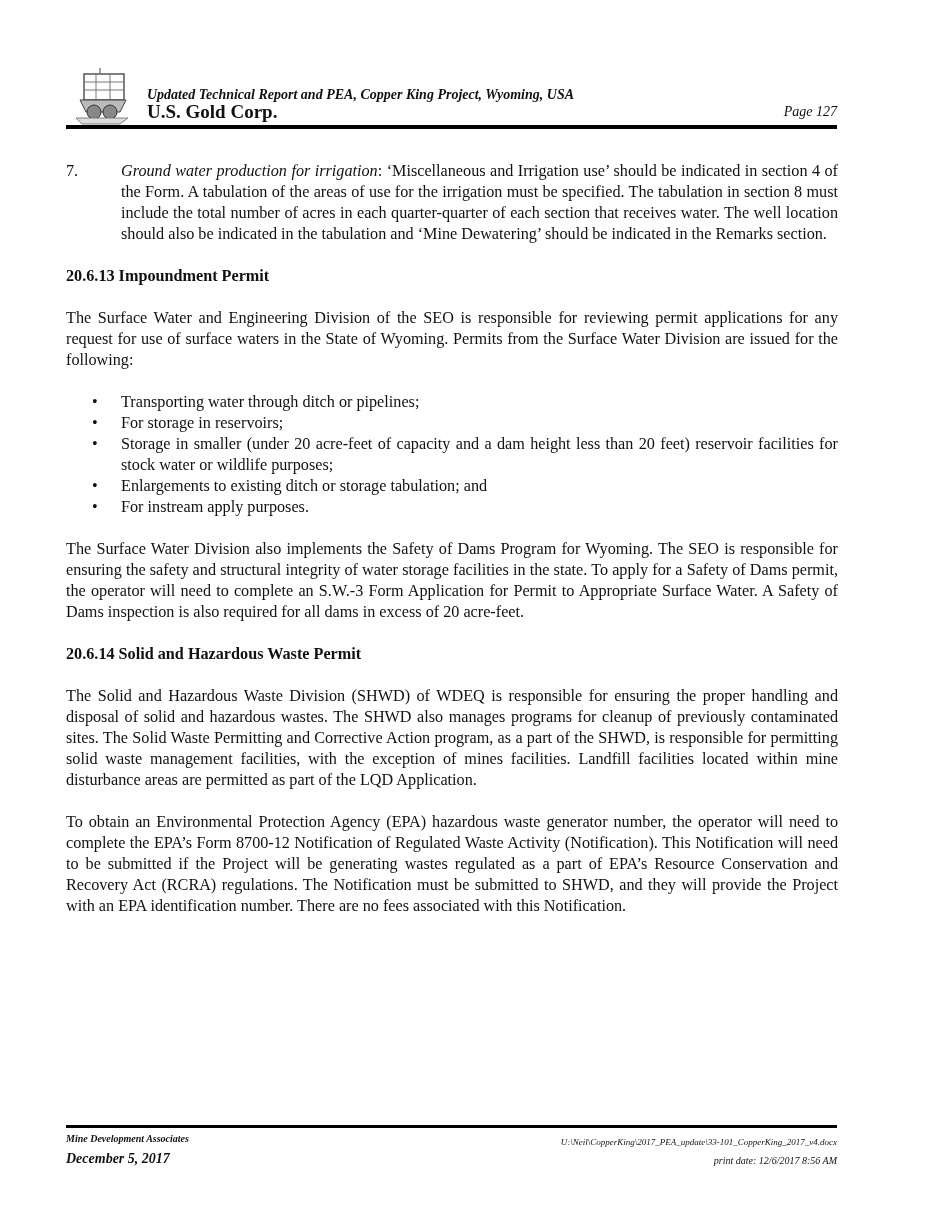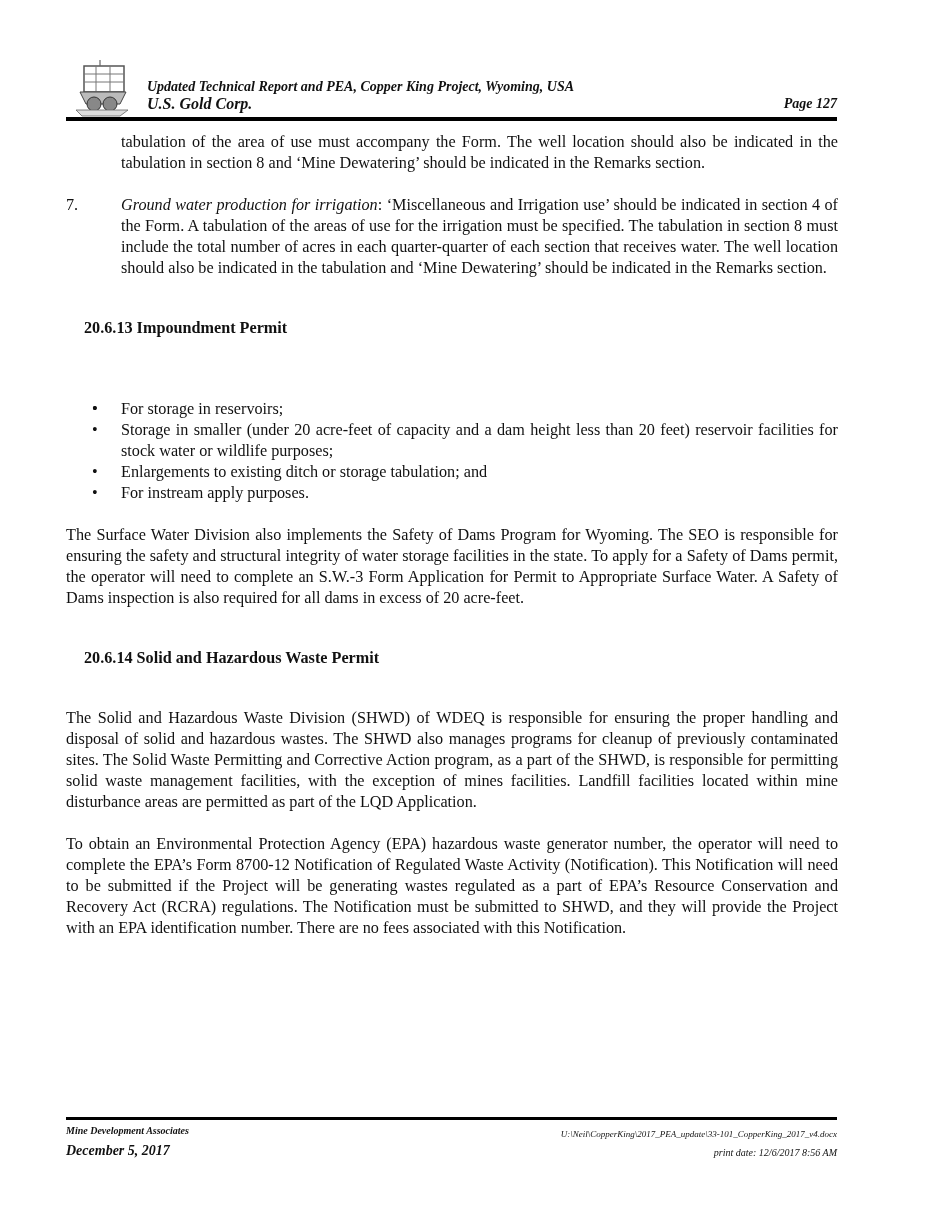--- a/index.html
+++ b/index.html
@@ -1,37 +1,37 @@
 <!DOCTYPE html>
 <html><head>
 <meta charset="utf-8">
 <style>
   html, body { margin:0; padding:0; background:#ffffff; }
   body { width:935px; height:1208px; position:relative; overflow:hidden;
          font-family:"Liberation Serif", serif; color:#111; }
-  .page { position:absolute; left:0; top:4px; width:935px; height:1188px; }
+  .page { position:absolute; left:0; top:12px; width:935px; height:1188px; }
 
   
   .logo { position:absolute; left:70px; top:54px; width:64px; height:60px; }
   .hdr-title { position:absolute; left:147px; top:74px; font-style:italic; font-weight:bold;
                font-size:14px; line-height:17px; }
-  .hdr-company { position:absolute; left:147px; top:91px; font-style:italic; font-weight:bold;
-               font-size:16px; line-height:17px;text-align:center; }
-  .hdr-page { position:absolute; right:98px; top:91px; font-style:italic; font-weight:bold;
+  .hdr-company { position:absolute; left:147px; top:91px; font-weight:bold;
+               font-size:19px; line-height:17px;text-align:center; }
+  .hdr-page { position:absolute; right:98px; top:91px; font-style:italic; font-weight:normal;
                font-size:14px; line-height:17px; }
   .hdr-rule { position:absolute; left:66px; top:113px; width:771px; height:4px; background:#000; }
 
   
   .body { position:absolute; left:66px; top:128px; width:772px; font-size:16.2px; line-height:21px; }
   .p { text-align:justify; margin:0; }
   .indent { padding-left:55px; }
   .gap { height:21px; }
   .numbered { position:relative; padding-left:55px; }
   .numbered .num { position:absolute; left:0; top:0; }
-  .h { font-weight:bold; margin:18px; font-size:16.2px; }
+  .h { font-weight:bold; margin:0; font-size:16.2px; }
   ul.bullets { list-style:none; margin:0; padding:0; }
   ul.bullets li { position:relative; padding-left:55px; text-align:justify; }
   ul.bullets li .bul { position:absolute; left:26px; top:0; }
 
   
   .ftr-rule { position:absolute; left:66px; top:1113px; width:771px; height:3px; background:#000; }
   .ftr-left1 { position:absolute; left:66px; top:1121px; font-style:italic; font-weight:bold; font-size:10px; }
   .ftr-left2 { position:absolute; left:66px; top:1139px; font-style:italic; font-weight:bold; font-size:14px; }
   .ftr-right1 { position:absolute; right:98px; top:1125px; font-style:italic; font-size:9px; }
   .ftr-right2 { position:absolute; right:98px; top:1143px; font-style:italic; font-size:10px; }
@@ -54,34 +54,34 @@
       <circle cx="40" cy="46" r="7" fill="#888" stroke="#333" stroke-width="1"></circle>
       <path d="M6 52 L58 52 L50 58 L12 58 Z" fill="#ddd" stroke="#666" stroke-width="0.8"></path>
     </svg>
   </div>
   <div class="hdr-title">Updated Technical Report and PEA, Copper King Project, Wyoming, USA</div>
   <div class="hdr-company">U.S. Gold Corp.</div>
   <div class="hdr-page">Page 127</div>
   <div class="hdr-rule"></div>
 
   <div class="body">
-    <p class="p indent">tabulation of the area of use must accompany the Form. The well location should also be indicated in the tabulation in section 8 and ‘Mine Dewatering’ should be indicated in the Remarks section.</p>
     <div class="gap"></div>
 
     <div class="numbered p">
       <span class="num">7.</span><i>Ground water production for irrigation</i><span>: ‘Miscellaneous and Irrigation use’ should be indicated in section 4 of the Form. A tabulation of the areas of use for the irrigation must be specified. The tabulation in section 8 must include the total number of acres in each quarter-quarter of each section that receives water. The well location should also be indicated in the tabulation and ‘Mine Dewatering’ should be indicated in the Remarks section.</span>
     </div>
     <div class="gap"></div>
 
     <h3 class="h">20.6.13 Impoundment Permit</h3>
     <div class="gap"></div>
+    <p class="p">The Surface Water and Engineering Division of the SEO is responsible for reviewing permit applications for any request for use of surface waters in the State of Wyoming. Permits from the Surface Water Division are issued for the following:</p>
     <div class="gap"></div>
 
     <ul class="bullets">
-      <li><span class="bul">•</span></li>
+      <li><span class="bul">•</span><span>Transporting water through ditch or pipelines;</span></li>
       <li><span class="bul">•</span><span>For storage in reservoirs;</span></li>
       <li><span class="bul">•</span><span>Storage in smaller (under 20 acre-feet of capacity and a dam height less than 20 feet) reservoir facilities for stock water or wildlife purposes;</span></li>
       <li><span class="bul">•</span><span>Enlargements to existing ditch or storage tabulation; and</span></li>
       <li><span class="bul">•</span><span>For instream apply purposes.</span></li>
     </ul>
     <div class="gap"></div>
 
     <p class="p">The Surface Water Division also implements the Safety of Dams Program for Wyoming. The SEO is responsible for ensuring the safety and structural integrity of water storage facilities in the state. To apply for a Safety of Dams permit, the operator will need to complete an S.W.-3 Form Application for Permit to Appropriate Surface Water. A Safety of Dams inspection is also required for all dams in excess of 20 acre-feet.</p>
     <div class="gap"></div>
 

